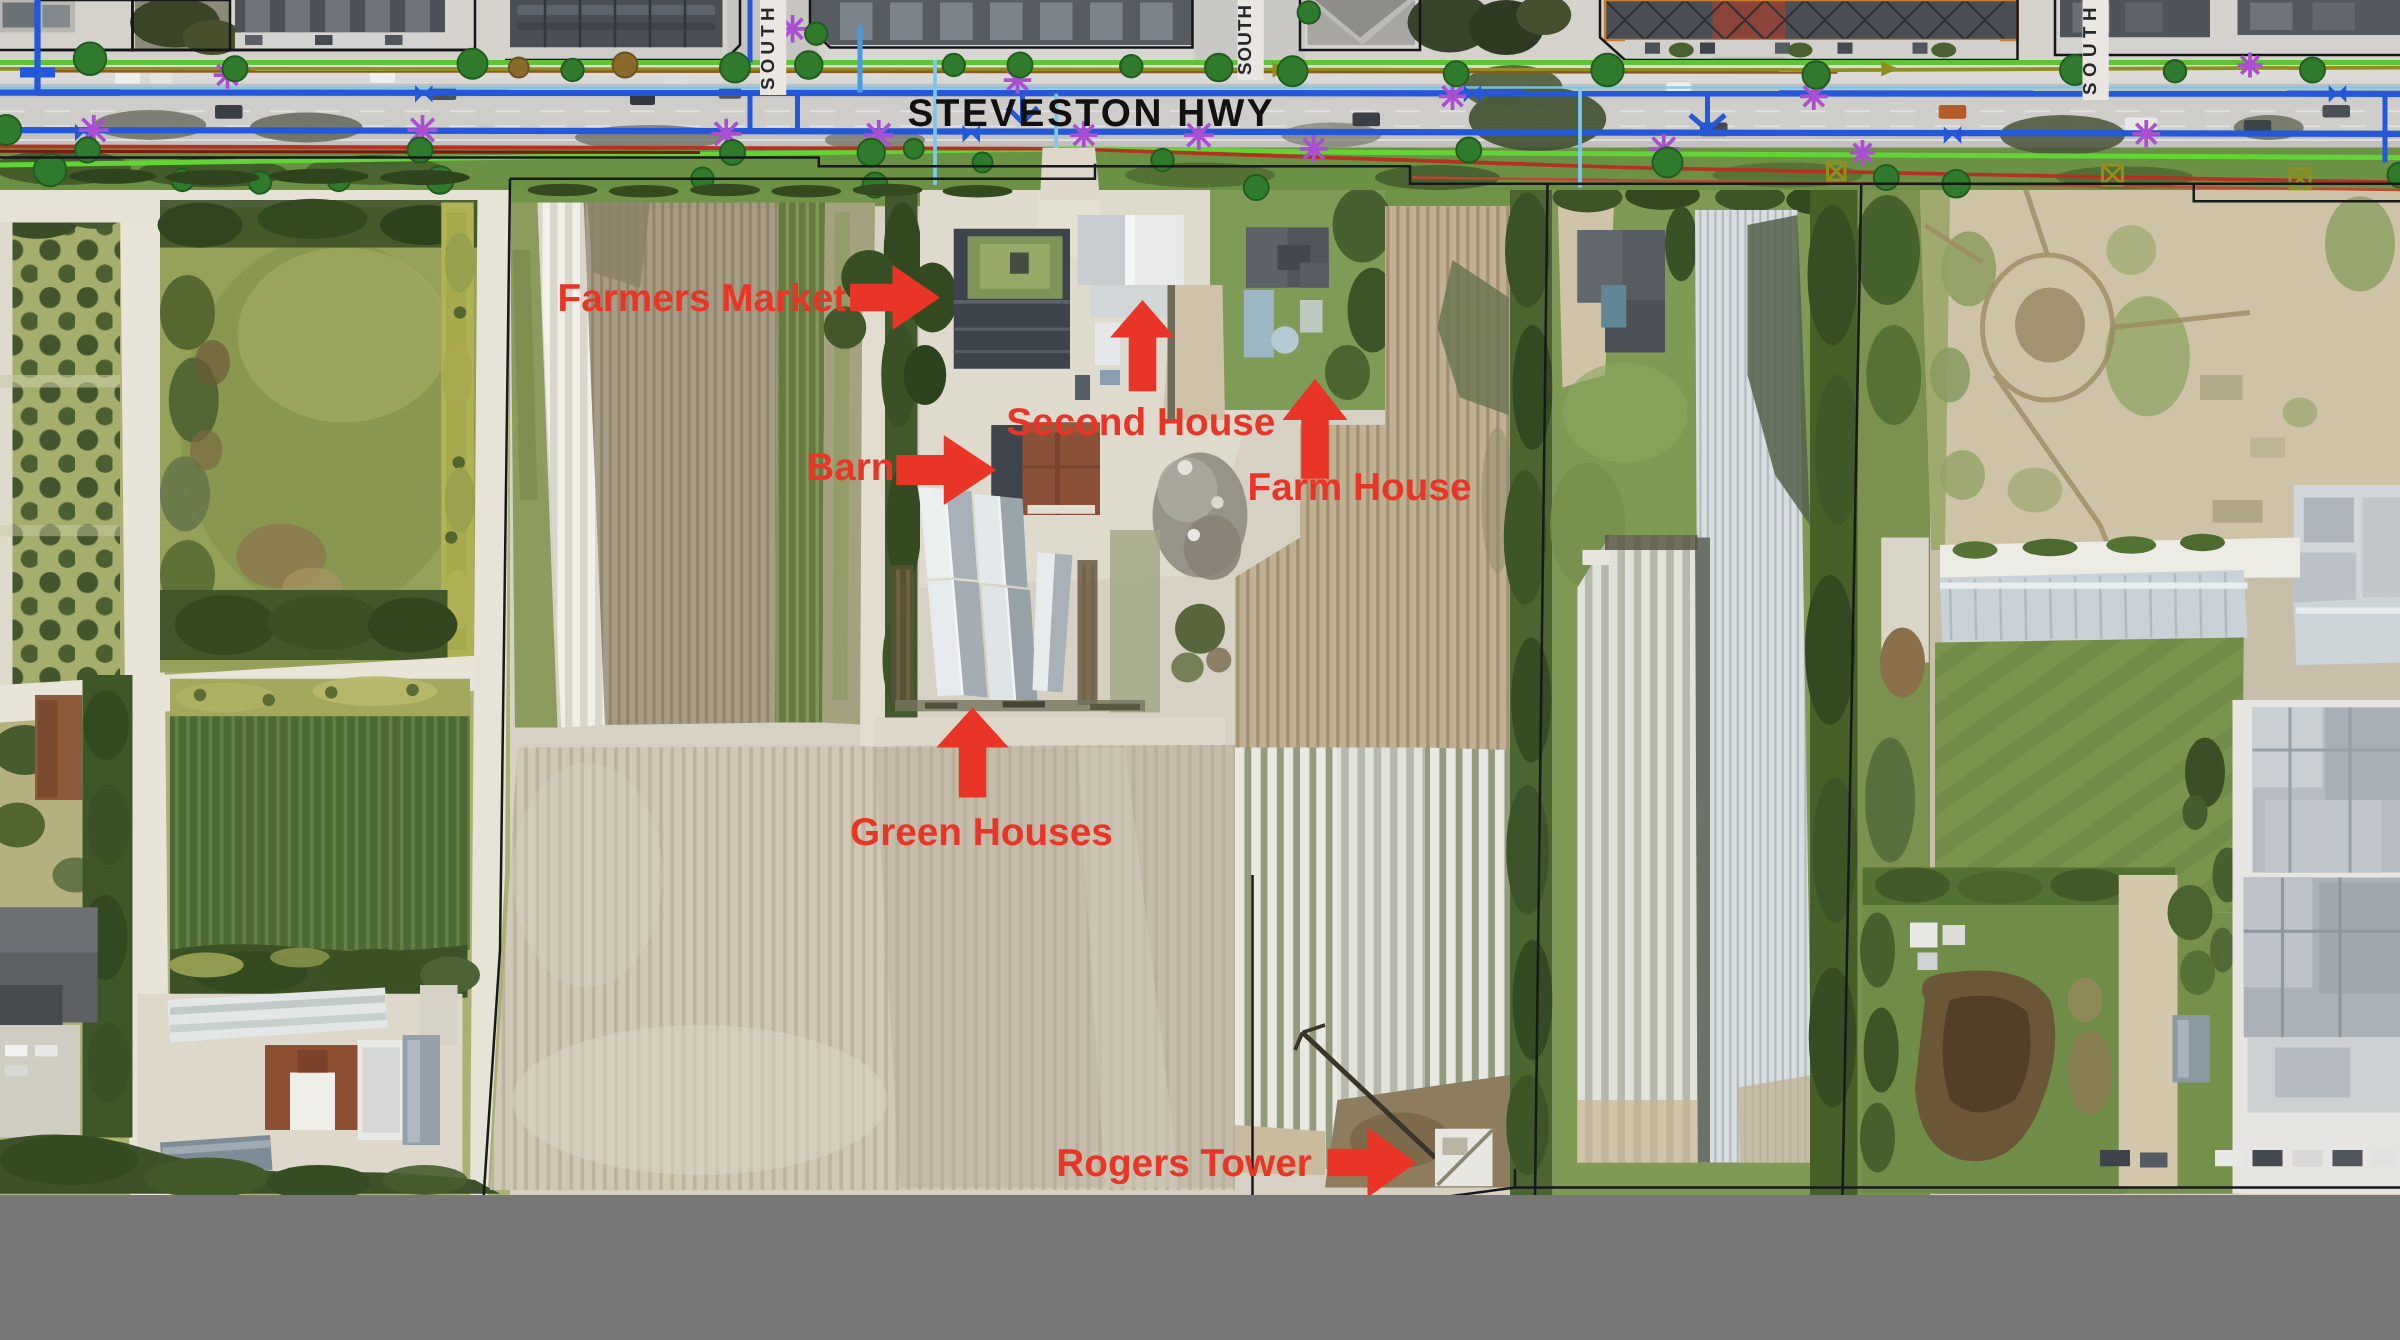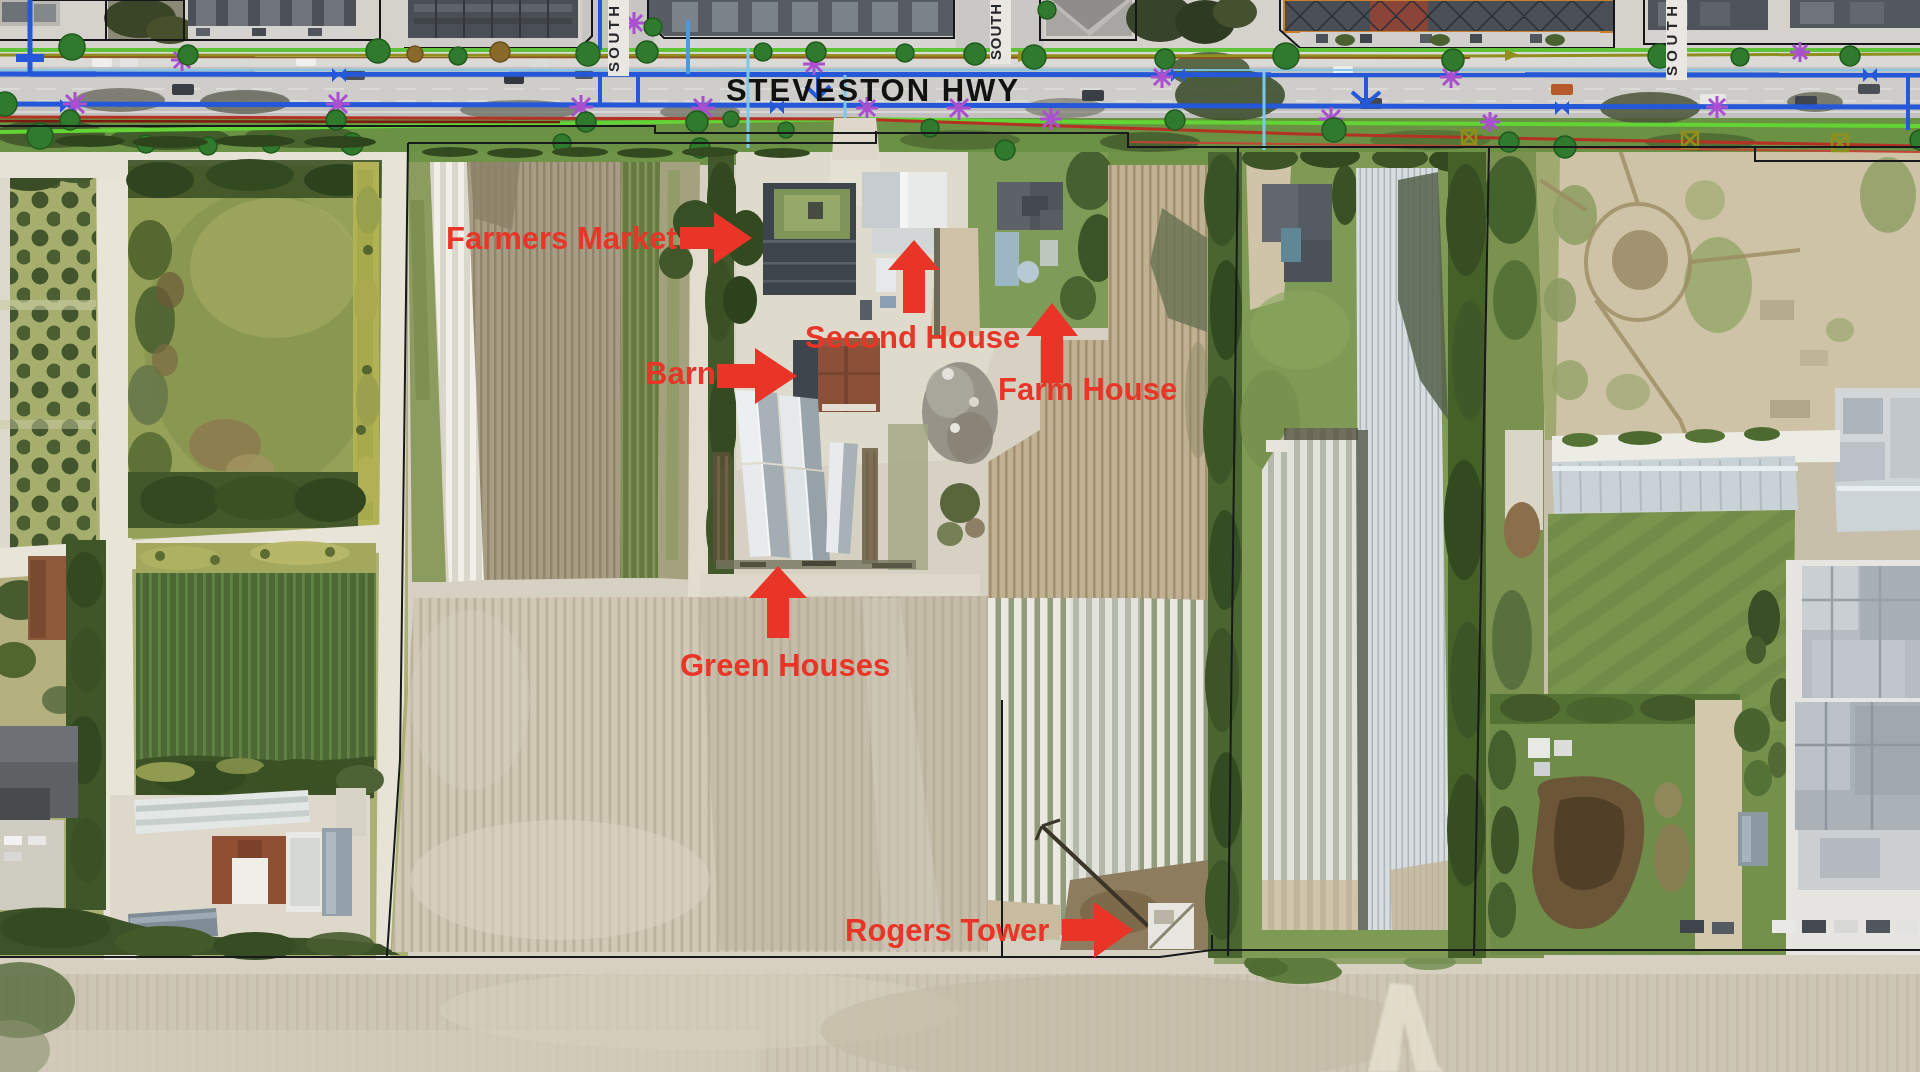--- a/index.html
+++ b/index.html
@@ -1,16 +1,16 @@
 <!DOCTYPE html>
 <html><head>
 <meta charset="utf-8">
 <style>
 html,body{margin:0;padding:0;background:#777;}
-#wrap{width:1920px;height:1072px;position:relative;overflow:hidden;font-family:"Liberation Sans",sans-serif;}
+#wrap{width:1920px;height:956px;position:relative;overflow:hidden;font-family:"Liberation Sans",sans-serif;}
 </style>
 </head>
 <body>
 <div id="wrap">
 <svg width="1920" height="1072" viewBox="0 0 1920 1072" xmlns="http://www.w3.org/2000/svg">
 <defs>
 <pattern id="pFurrowMkt" width="7" height="14" patternUnits="userSpaceOnUse">
   <rect width="7" height="14" fill="#a79d84"></rect>
           <rect x="4" width="2.4" height="14" fill="#90856a"></rect>
 </pattern>

